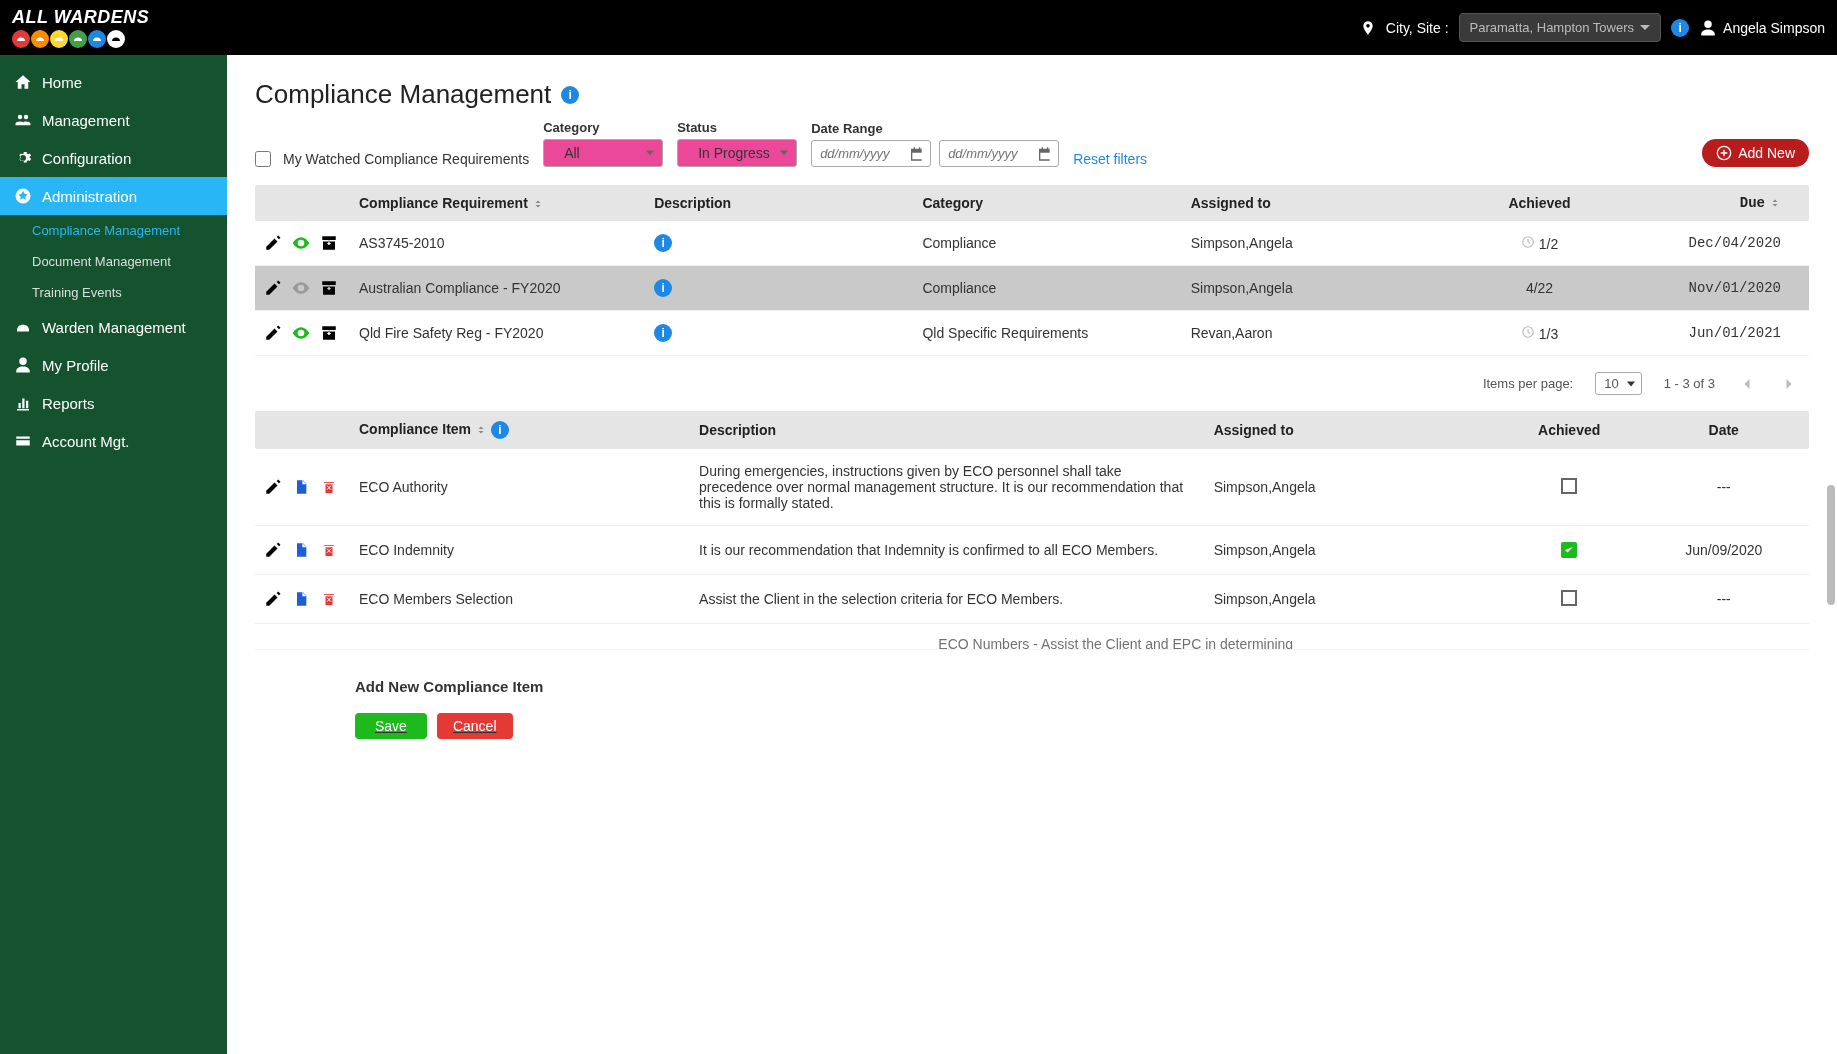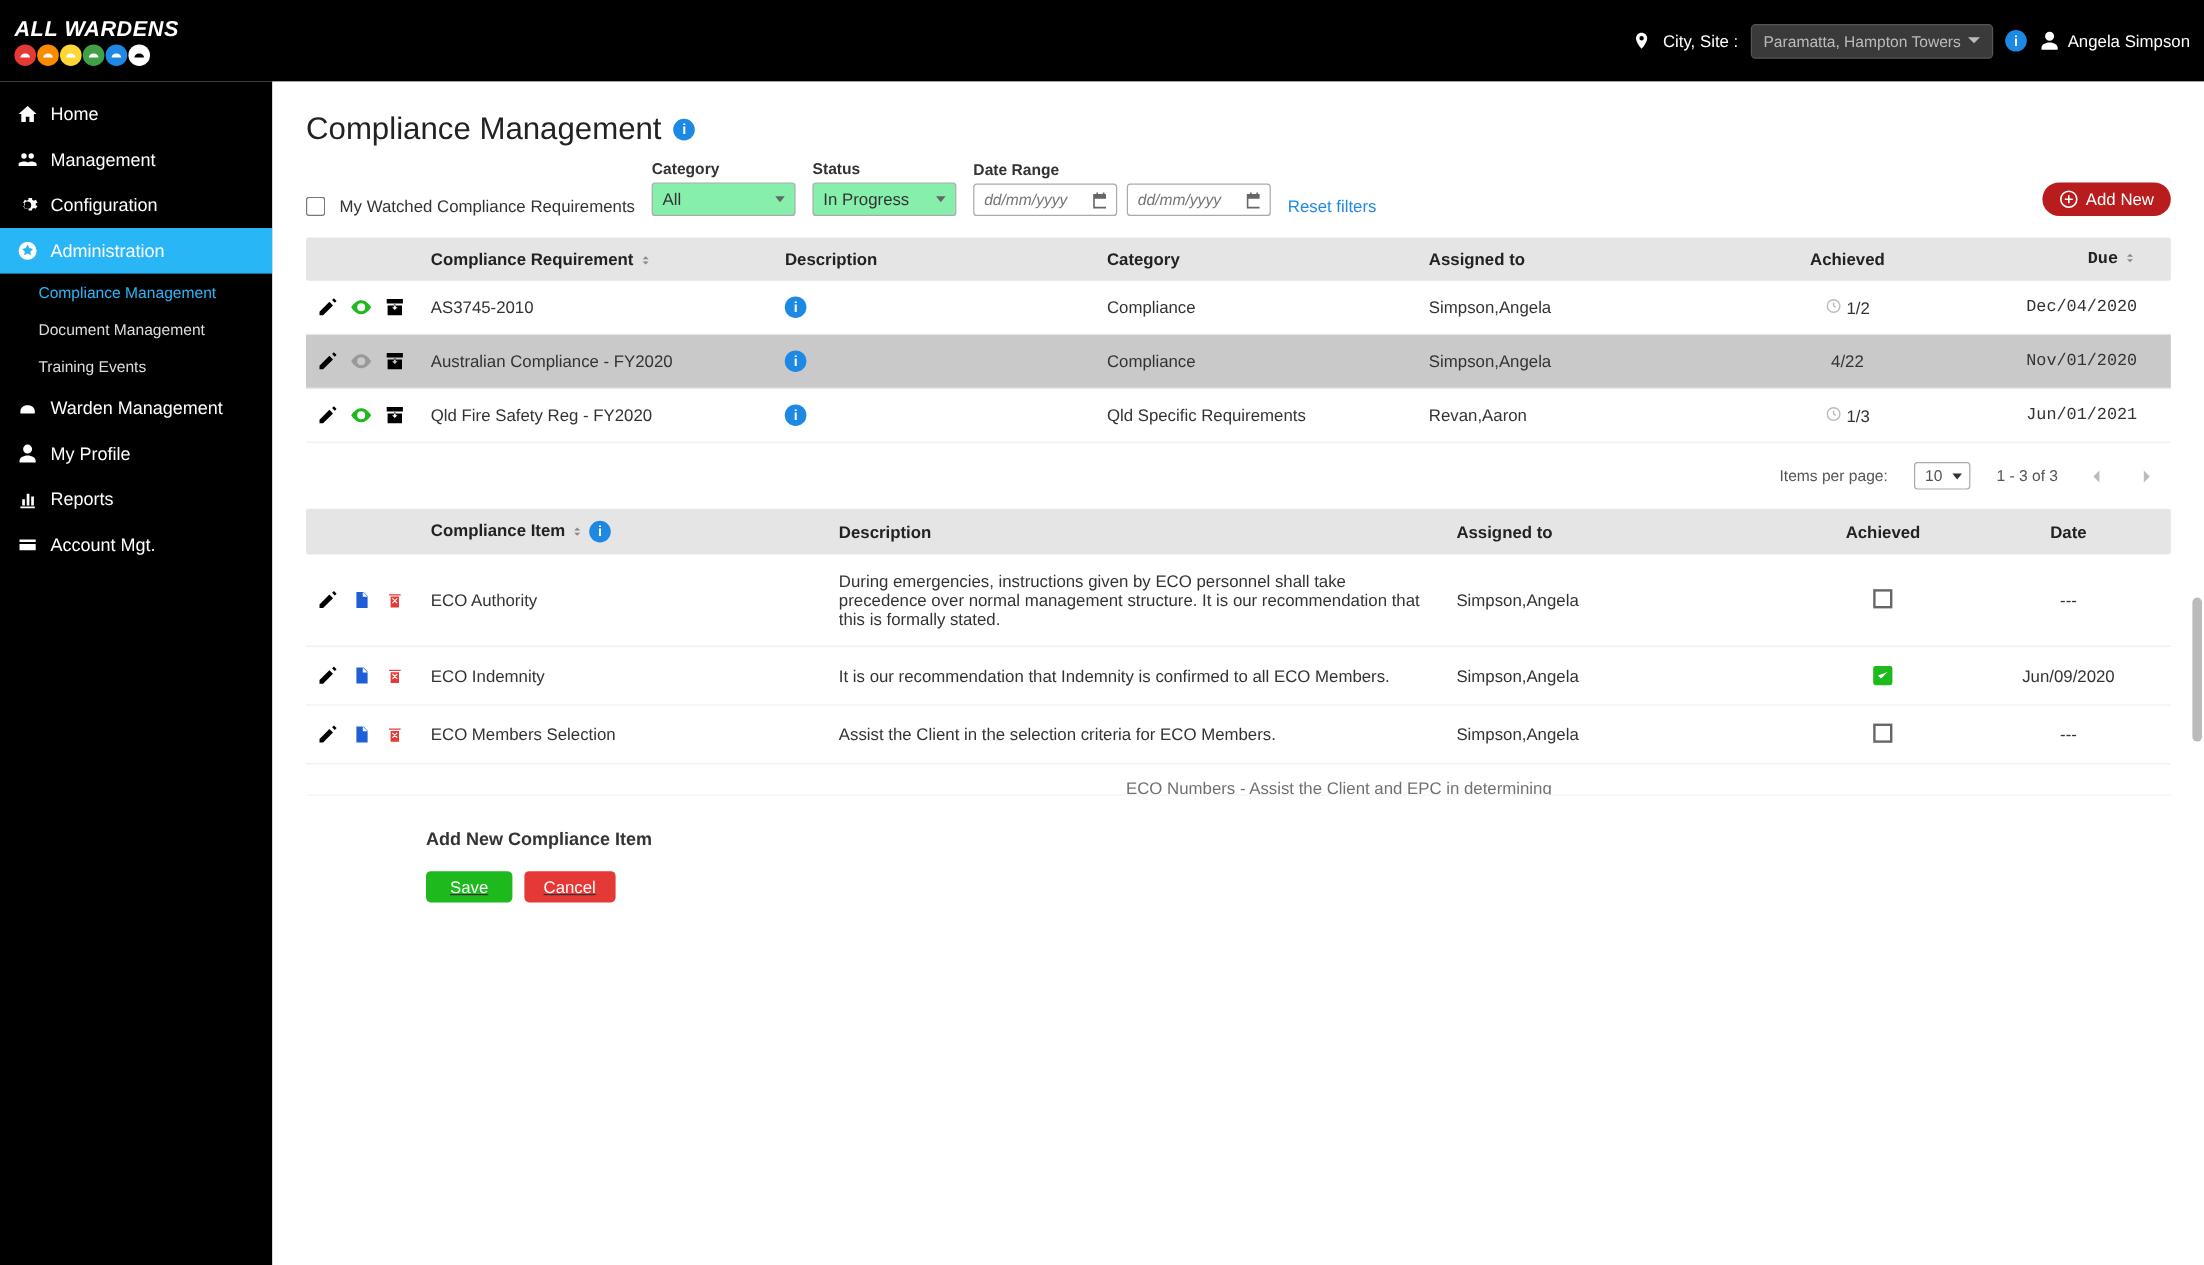--- a/index.html
+++ b/index.html
@@ -1,56 +1,56 @@
 <!DOCTYPE html>
 <html><head>
 <meta charset="utf-8">
 <style>
 * { box-sizing: border-box; margin: 0; padding: 0; }
 body { font-family: Arial, Helvetica, sans-serif; font-size: 14px; background: #fff; color: #333; }
 
 
-.topbar { background: #000; height: 68px; display: flex; align-items: center; padding: 0 12px; color: #fff; }
+.topbar { background: #000; height: 55px; display: flex; align-items: center; padding: 0 12px; color: #fff; }
 .logo { display: flex; flex-direction: column; align-items: flex-start; margin-right: auto; }
 .logo-text { font-weight: 900; font-style: italic; font-size: 18px; letter-spacing: 0.5px; }
 .logo-dots { display: flex; gap: 1px; margin-top: 2px; }
 .logo-dot { width: 18px; height: 18px; border-radius: 50%; display: flex; align-items: center; justify-content: center; }
 .logo-dot svg { width: 12px; height: 12px; }
 .top-right { display: flex; align-items: center; gap: 10px; }
 .pin-icon { width: 16px; height: 16px; fill: #fff; }
 .site-label { font-size: 14px; }
 .site-select { background: #3a3a3a; color: #bbb; border: 1px solid #555; border-radius: 4px; padding: 6px 10px; font-size: 13px; display: flex; align-items: center; gap: 6px; cursor: pointer; }
 .info-circle { width: 18px; height: 18px; border-radius: 50%; background: #1e88e5; display: inline-flex; align-items: center; justify-content: center; color: #fff; font-weight: bold; font-size: 12px; cursor: pointer; }
 .user-block { display: flex; align-items: center; gap: 6px; }
 .user-icon { width: 18px; height: 18px; fill: #fff; }
 
 
 .main-wrap { display: flex; min-height: calc(100vh - 55px); }
-.sidebar { width: 227px; background: #000000; color: #fff; display: flex; flex-direction: column; padding-top: 8px; }
+.sidebar { width: 227px; background: #14532d; color: #fff; display: flex; flex-direction: column; padding-top: 8px; }
 .nav-item { display: flex; align-items: center; gap: 10px; padding: 10px 14px; cursor: pointer; font-size: 15px; }
 .nav-item.active { background: #29b6f6; }
 .nav-sub { padding: 8px 14px 8px 32px; font-size: 13px; cursor: pointer; color: #ddd; }
 .nav-sub.active { color: #29b6f6; }
 .nav-icon { width: 18px; height: 18px; fill: #fff; flex-shrink: 0; }
 .sidebar-bottom { margin-top: auto; padding: 14px; }
 .help-btn { background: #1da322; border: 2px solid #fff; border-radius: 6px; color: #fff; width: 100%; padding: 10px; font-size: 18px; font-weight: 500; display: flex; align-items: center; justify-content: center; gap: 12px; cursor: pointer; }
 .help-icon-wrap { position: relative; }
 .logout-row { display: flex; align-items: center; gap: 8px; padding: 10px 14px; cursor: pointer; margin-top: 4px; }
 
 
 .content { flex: 1; padding: 24px 28px; overflow-y: auto; background: #fff; position: relative; }
 .page-title-row { display: flex; align-items: center; gap: 10px; margin-bottom: 10px; }
 .page-title { font-size: 26px; font-weight: 400; color: #222; }
 
 .filters { display: flex; align-items: flex-end; gap: 14px; margin-bottom: 18px; flex-wrap: wrap; }
 .filter-left { display: flex; align-items: center; gap: 8px; }
 .filter-left input[type=checkbox] { width: 16px; height: 16px; margin-right: 4px; }
 .filter-block { display: flex; flex-direction: column; gap: 4px; }
 .filter-block label { font-size: 13px; font-weight: 600; color: #333; }
-.select-box { border: 1px solid #aaa; border-radius: 3px; padding: 5px 24px 5px 8px; font-size: 14px; background: #86efac; position: relative; cursor: pointer; min-width: 120px; }
+.select-box { border: 1px solid #aaa; border-radius: 3px; padding: 5px 24px 5px 20px; font-size: 14px; background: #ec4899; position: relative; cursor: pointer; min-width: 120px; }
 .select-box::after { content: ""; position: absolute; right: 8px; top: 50%; width: 0; height: 0; border-left: 4px solid transparent; border-right: 4px solid transparent; border-top: 5px solid #666; transform: translateY(-50%); }
 .date-input { border: 1px solid #aaa; border-radius: 3px; padding: 5px 30px 5px 8px; font-size: 13px; font-style: italic; color: #999; position: relative; width: 120px; background: #fff; }
 .date-wrap { position: relative; display: inline-block; }
 .date-wrap .cal-icon { position: absolute; right: 6px; top: 50%; transform: translateY(-50%); width: 16px; height: 16px; fill: #666; pointer-events: none; }
 .reset-link { color: #1e88e5; cursor: pointer; font-size: 14px; }
 .addnew-btn { margin-left: auto; background: #b91c1c; color: #fff; border: none; border-radius: 16px; padding: 6px 14px; font-size: 14px; display: flex; align-items: center; gap: 6px; cursor: pointer; }
 
 
 .table { width: 100%; }
 .thead { background: #e5e5e5; display: flex; align-items: center; padding: 10px 8px; font-weight: 600; font-size: 14px; color: #222; border-radius: 2px; }

